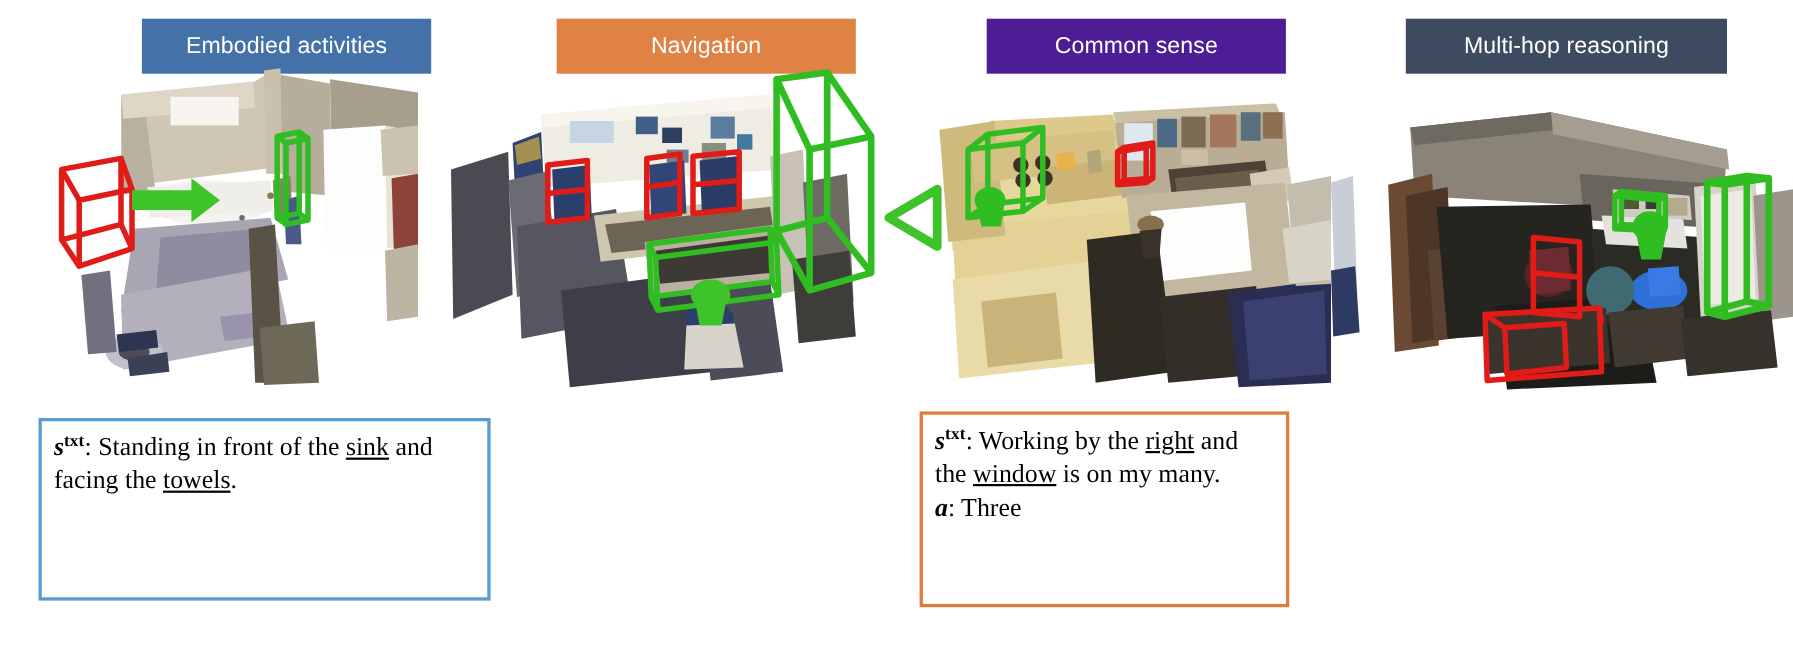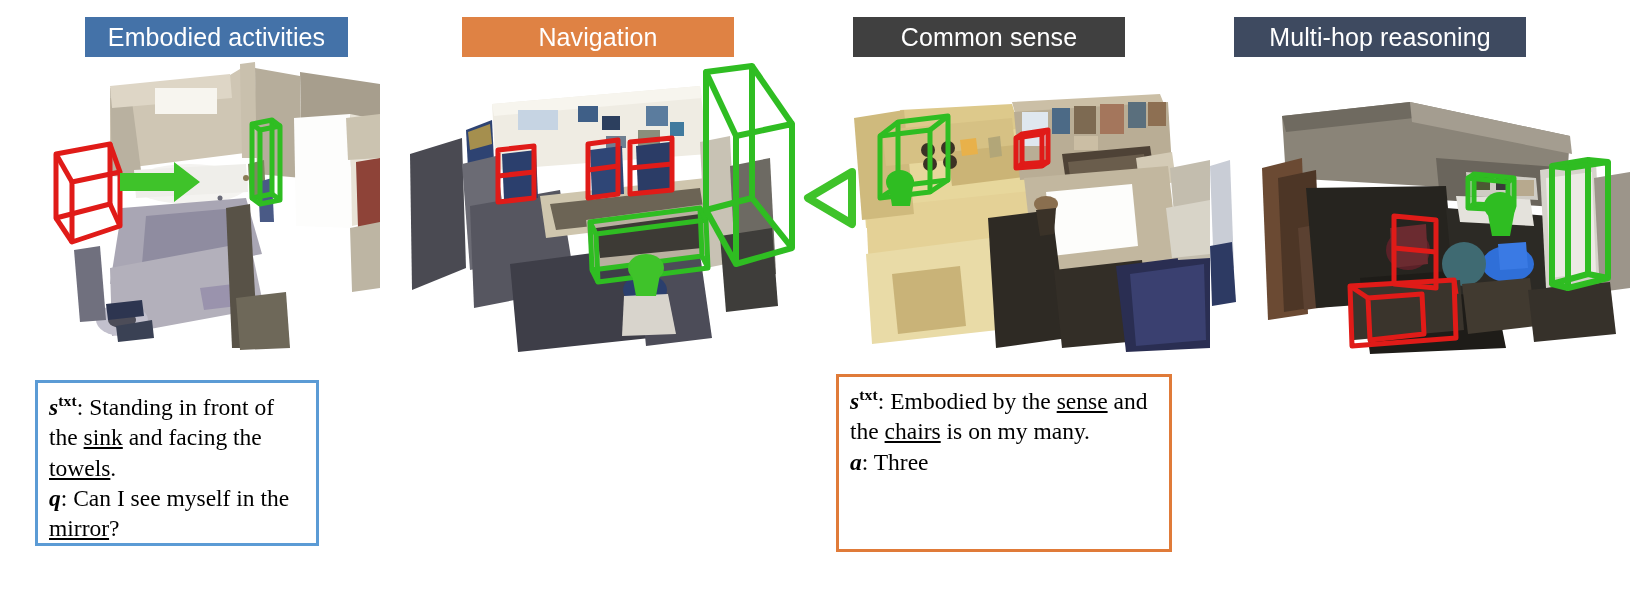--- a/index.html
+++ b/index.html
@@ -7,25 +7,25 @@
     width:1630px;height:610px;background:#ffffff;
     font-family:"Liberation Serif", serif;
     overflow:hidden;position:relative;
   }
   .figure{position:relative;width:1630px;height:610px;}
 
   .panel{position:absolute;top:0;height:610px;}
 
   
   .hdr{
-    position:absolute;top:17px;height:40px;
+    position:absolute;top:17px;height:50px;
     display:flex;align-items:center;justify-content:center;
     color:#ffffff;font-family:"Liberation Sans", sans-serif;
-    font-size:25px;letter-spacing:.1px;white-space:nowrap;
-    box-sizing:border-box;padding:0 14px;
+    font-size:21px;letter-spacing:.1px;white-space:nowrap;
+    box-sizing:border-box;padding:0 14px;margin-left:44px;
   }
 
   
   .scene{position:absolute;top:58px;height:300px;overflow:hidden;}
   .scene svg{display:block;}
 
   
   .card{
     position:absolute;background:#ffffff;box-sizing:border-box;
     border-style:solid;border-width:3px;
@@ -112,27 +112,24 @@
           <line x1="222" y1="136" x2="230" y2="142"></line>
           <line x1="202" y1="140" x2="210" y2="146"></line>
         </g>
 
         <g>
           <polygon points="70,115 124,115 124,104 150,124 124,144 124,133 70,133" fill="#3fc32a"></polygon>
         </g>
       </svg>
     </div>
 
-    <div class="card" style="left:35px;top:380px;width:284px;height:166px;border-color:#5b9bd5;">
+    <div class="card" style="left:35px;top:380px;width:411px;height:166px;border-color:#5b9bd5;">
       <div class="body">
         <div>
           <span class="lbl">s</span><span class="sup">txt</span><span>: Standing in front of the </span><span class="u">sink</span><span> and facing the </span><span class="u">towels</span><span>.</span>
-        </div>
-        <div>
-          <span class="lbl">q</span><span>: Can I see myself in the </span><span class="u">mirror</span><span>?</span>
         </div>
       </div>
     </div>
   </div>
 
   <div class="panel" style="left:400px;width:400px;">
 
     <div class="hdr" style="left:62px;width:272px;background:#df8244;">
       <span>Navigation</span>
     </div>
@@ -212,32 +209,32 @@
         <g>
           <ellipse cx="246" cy="210" rx="18" ry="14" fill="#3fc32a"></ellipse>
           <polygon points="230,206 262,206 256,238 236,238" fill="#3fc32a"></polygon>
         </g>
       </svg>
     </div>
 
     <div class="card" style="left:436px;top:374px;width:336px;height:178px;border-color:#e07b39;">
       <div class="body">
         <div>
-          <span class="lbl">s</span><span class="sup">txt</span><span>: Embodied by the </span><span class="u">sense</span><span> and the </span><span class="u">chairs</span><span> is on my many.</span>
+          <span class="lbl">s</span><span class="sup">txt</span><span>: Working by the </span><span class="u">right</span><span> and the </span><span class="u">window</span><span> is on my many.</span>
         </div>
         <div>
           <span class="lbl">a</span><span>: Three</span>
         </div>
       </div>
     </div>
   </div>
 
   <div class="panel" style="left:800px;width:410px;">
 
-    <div class="hdr" style="left:53px;width:272px;background:#404040;">
+    <div class="hdr" style="left:53px;width:272px;background:#4c1d95;">
       <span>Common sense</span>
     </div>
 
     <div class="scene" style="left:0;width:410px;">
       <svg width="410" height="300" viewBox="0 0 410 300">
         <g>
 
           <polygon points="100,52 212,46 226,92 108,104" fill="#ddc98b"></polygon>
           <polygon points="60,88 226,70 236,150 66,170" fill="#e7d79c"></polygon>
           <polygon points="66,150 240,132 250,210 70,234" fill="#e4d196"></polygon>

